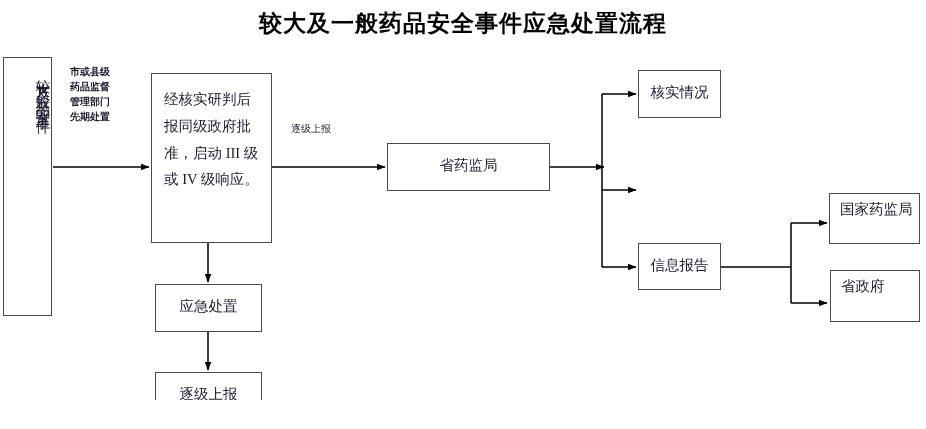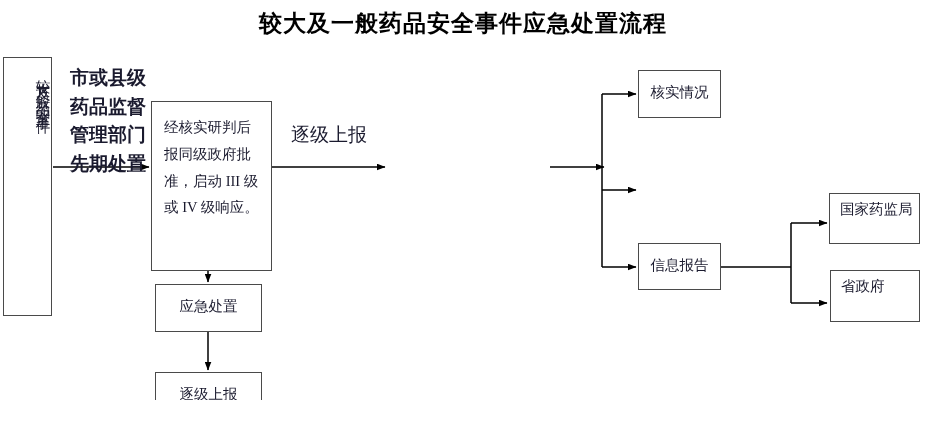--- a/index.html
+++ b/index.html
@@ -45,38 +45,37 @@
   }
   .node.left-top {
     text-align: left;
     padding-top: 4px;
     padding-left: 10px;
   }
   .node.para {
     text-align: left;
     padding: 12px 12px 0 12px;
     line-height: 1.85;
-    margin-top: 28px;
   }
   
   .node.vertical {
     writing-mode: vertical-rl;
     text-orientation: upright;
     text-align: left;
     padding-top: 10px;
     letter-spacing: 4px;
     line-height: 1.2;
   }
   .node.vertical .lbl {
     display: inline;
   }
   .edgelabel {
     position: absolute;
     color: #1a1a2e;
-    font-size: 19px;
+    font-size: 10px;
     line-height: 1.5;
     white-space: pre-line;
   }
   .edgelabel.bold {
     font-weight: bold;
   }
   svg.edges {
     position: absolute;
     left: 0;
     top: 0;
@@ -137,20 +136,23 @@
   <div class="edgelabel" style="left:291px; top:121px;">逐级上报</div>
 
   <div class="node center-top" style="left:155px; top:284px; width:107px; height:48px;">
     <span class="lbl">应急处置</span>
   </div>
 
   <div class="node center-top" style="left:155px; top:372px; width:107px; height:52px;">
     <span class="lbl">逐级上报</span>
   </div>
 
+  <div class="node center-top" style="left:387px; top:143px; width:163px; height:48px;">
+    <span class="lbl">省药监局</span>
+  </div>
 
   <div class="node center-top" style="left:638px; top:70px; width:83px; height:48px;">
     <span class="lbl">核实情况</span>
   </div>
 
 
   <div class="node center-top" style="left:638px; top:243px; width:83px; height:47px;">
     <span class="lbl">信息报告</span>
   </div>
 

